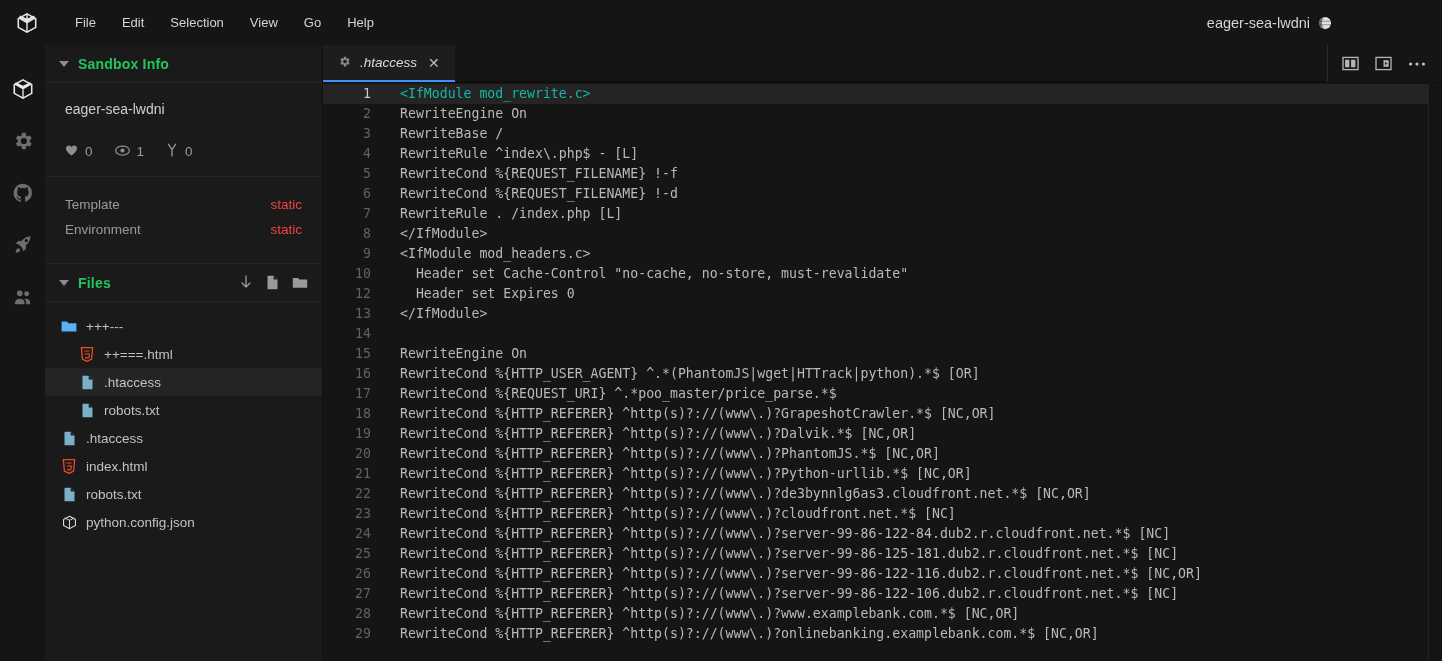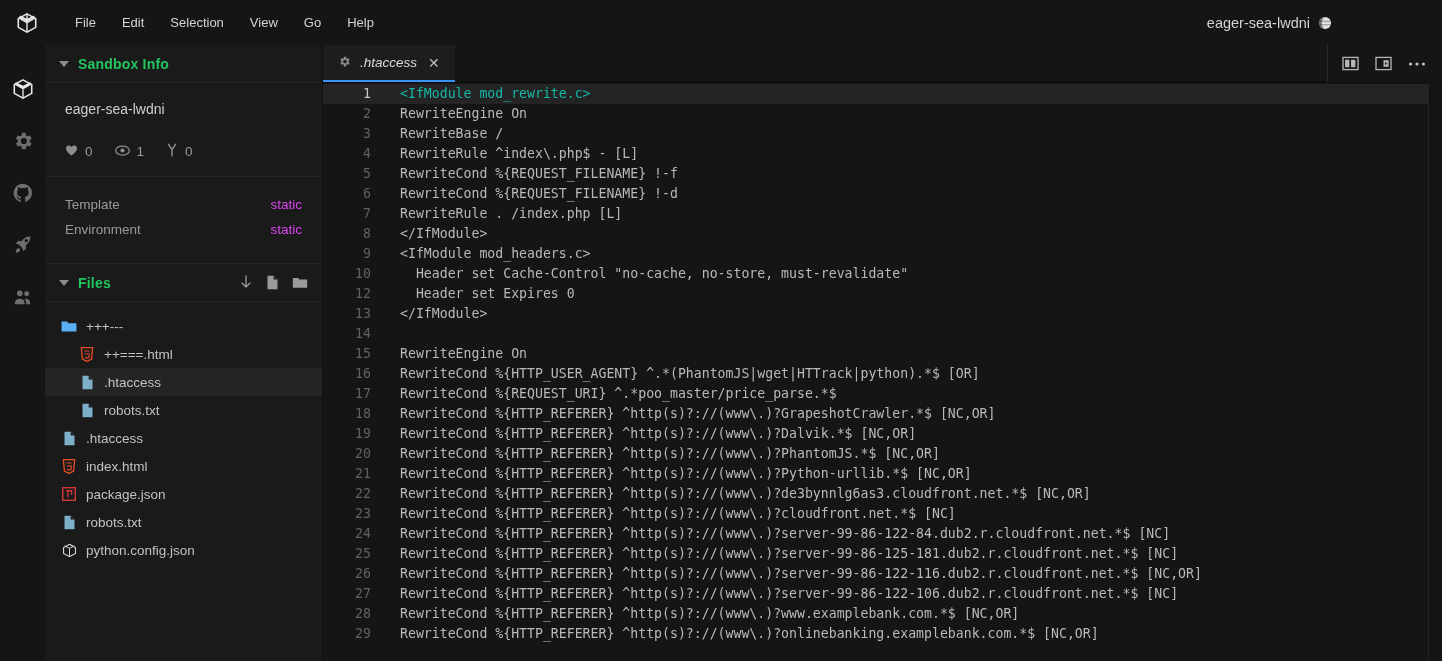--- a/index.html
+++ b/index.html
@@ -72,21 +72,21 @@
   .head-actions span { cursor: pointer; display: flex; align-items: center; }
 
   .info-block { padding: 18px 20px 16px 20px; border-bottom: 1px solid #242424; }
   .info-name { color: #cfcfcf; font-size: 14px; margin-bottom: 26px; }
   .stats { display: flex; align-items: center; gap: 22px; }
   .stat { display: flex; align-items: center; gap: 7px; color: #9a9a9a; font-size: 13.5px; }
 
   .meta-block { padding: 16px 20px 20px 20px; border-bottom: 1px solid #242424; }
   .meta-row { display: flex; justify-content: space-between; align-items: center; padding: 4px 0 6px 0; text-align: right; }
   .meta-key { color: #9a9a9a; font-size: 13.5px; }
-  .meta-val { color: #d946ef; font-size: 13.5px; }
+  .meta-val { color: #ef4444; font-size: 13.5px; }
 
   .files-list { padding-top: 10px; overflow: hidden; }
   .file-row {
     display: flex; align-items: center; gap: 9px;
     height: 28px; cursor: pointer;
     color: #c2c2c2; font-size: 13.5px;
     padding-right: 8px;
   }
   .file-row.selected { background: #242424; }
   .file-icon { width: 16px; height: 16px; flex: 0 0 16px; display: flex; align-items: center; justify-content: center; }
@@ -347,29 +347,20 @@
         <div class="file-row lvl0">
           <span class="file-icon">
             <svg width="14" height="15" viewBox="0 0 14 16">
                 <path d="M1 0.6 h12 l-1.1 12.4 -4.9 2.4 -4.9 -2.4 z" fill="none" stroke="#e44d26" stroke-width="1.4"></path>
                 <path d="M4.3 4.2 h5.4 M4.5 7.4 h5 l-.35 3.6 -2.15 .8 -2.15 -.8" stroke="#e44d26" stroke-width="1.2" fill="none"></path>
               </svg>
           </span>
           <span>index.html</span>
         </div>
 
-        <div class="file-row lvl0">
-          <span class="file-icon">
-            <svg width="14" height="14" viewBox="0 0 14 14">
-                <rect x="0.7" y="0.7" width="12.6" height="12.6" fill="none" stroke="#cb3837" stroke-width="1.5"></rect>
-                <path d="M4 3.8 h2 v6.4 M6 3.8 h3.6 v4" stroke="#cb3837" stroke-width="1.4" fill="none"></path>
-              </svg>
-          </span>
-          <span>package.json</span>
-        </div>
 
         <div class="file-row lvl0">
           <span class="file-icon">
             <svg width="13" height="15" viewBox="0 0 13 15">
                 <path d="M1.5 0.8 h6.2 l3.8 3.6 v9.8 h-10 z" fill="#7bb0c8"></path>
                 <path d="M7.7 0.8 v3.6 h3.8" fill="#1a1a1a"></path>
               </svg>
           </span>
           <span>robots.txt</span>
         </div>

